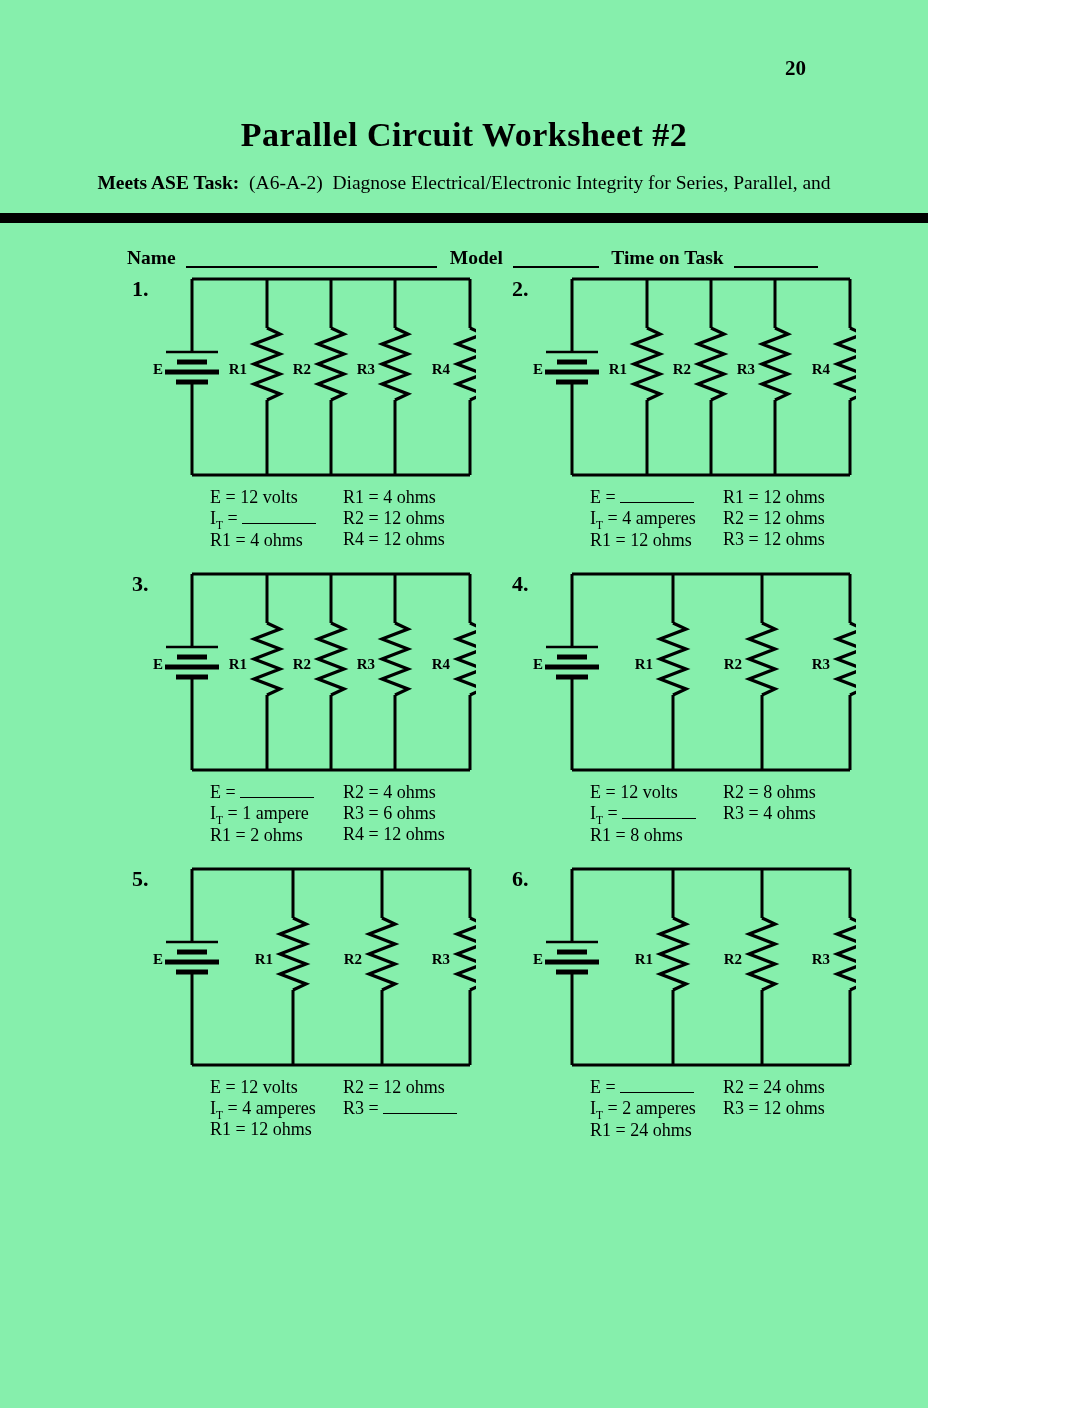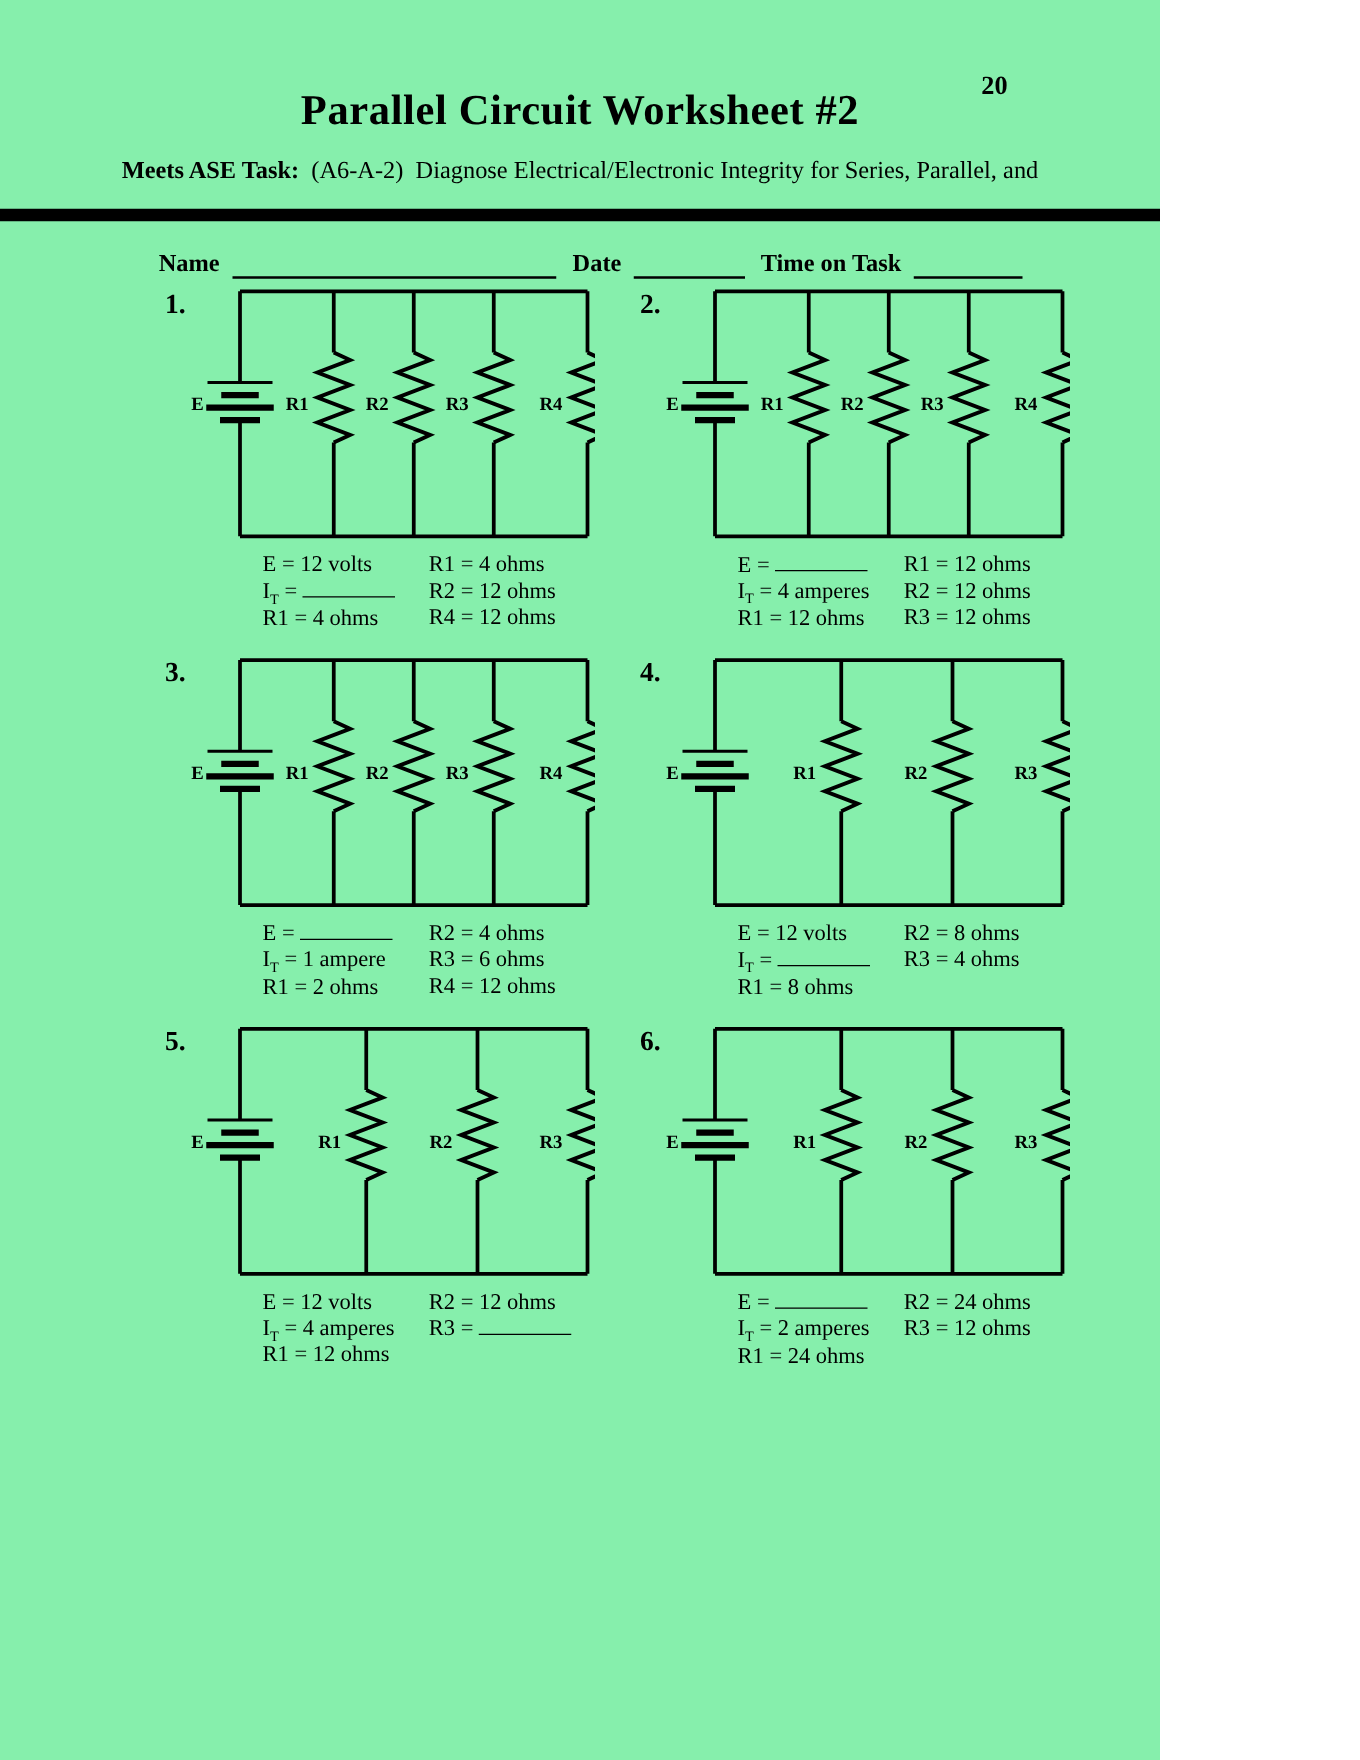--- a/index.html
+++ b/index.html
@@ -8,35 +8,35 @@
     width:928px;height:1408px;
     background:#86efac;color:#000;
     font-family:"Liberation Serif","DejaVu Serif",serif;
     overflow:hidden;
   }
   .page-number{
     position:absolute;top:56px;right:122px;
     font-size:21px;font-weight:bold;
   }
   .title{
-    margin:0;padding-top:70px;
+    margin:0;padding-top:116px;
     text-align:center;
     font-size:34px;font-weight:bold;
     letter-spacing:0.5px;
   }
   .subtitle{
     margin-top:16px;
     text-align:center;
     font-size:19.5px;line-height:1.32;
   }
   .divider{
     width:100%;height:10px;background:#000;margin-top:17px;
   }
   .form-section{margin:24px 110px 0 127px;font-size:19.5px;}
-  .form-row{display:flex;align-items:flex-end;white-space:nowrap;}
+  .form-row{display:flex;align-items:flex-start;white-space:nowrap;}
   .form-row.row2{margin-top:27px;}
   .f-label{font-weight:bold;}
   .f-line{
     display:inline-block;height:1em;
     border-bottom:2px solid #000;
     margin-left:10px;
   }
   .f-gap{display:inline-block;width:16px;}
   .eval-num{font-weight:bold;margin-left:27px;}
   .circuits{
@@ -74,21 +74,21 @@
     <div><span style="font-weight:bold">Meets ASE Task:</span><span>&nbsp; (A6-A-2)&nbsp; Diagnose Electrical/Electronic Integrity for Series, Parallel, and</span></div>
   </div>
 
   <div class="divider"></div>
 
   <div class="form-section">
     <div class="form-row">
       <span class="f-label">Name</span>
       <span class="f-line" style="width:322px"></span>
       <span class="f-gap"></span>
-      <span class="f-label">Date</span>
+      <span class="f-label">Model</span>
       <span class="f-line" style="width:110px"></span>
       <span class="f-gap"></span>
       <span class="f-label">Time on Task</span>
       <span class="f-line" style="width:108px"></span>
     </div>
   </div>
 
   <div class="circuits" id="circuits-grid">
       <div class="circuit-cell">
         <div class="circuit-num">1.</div>

